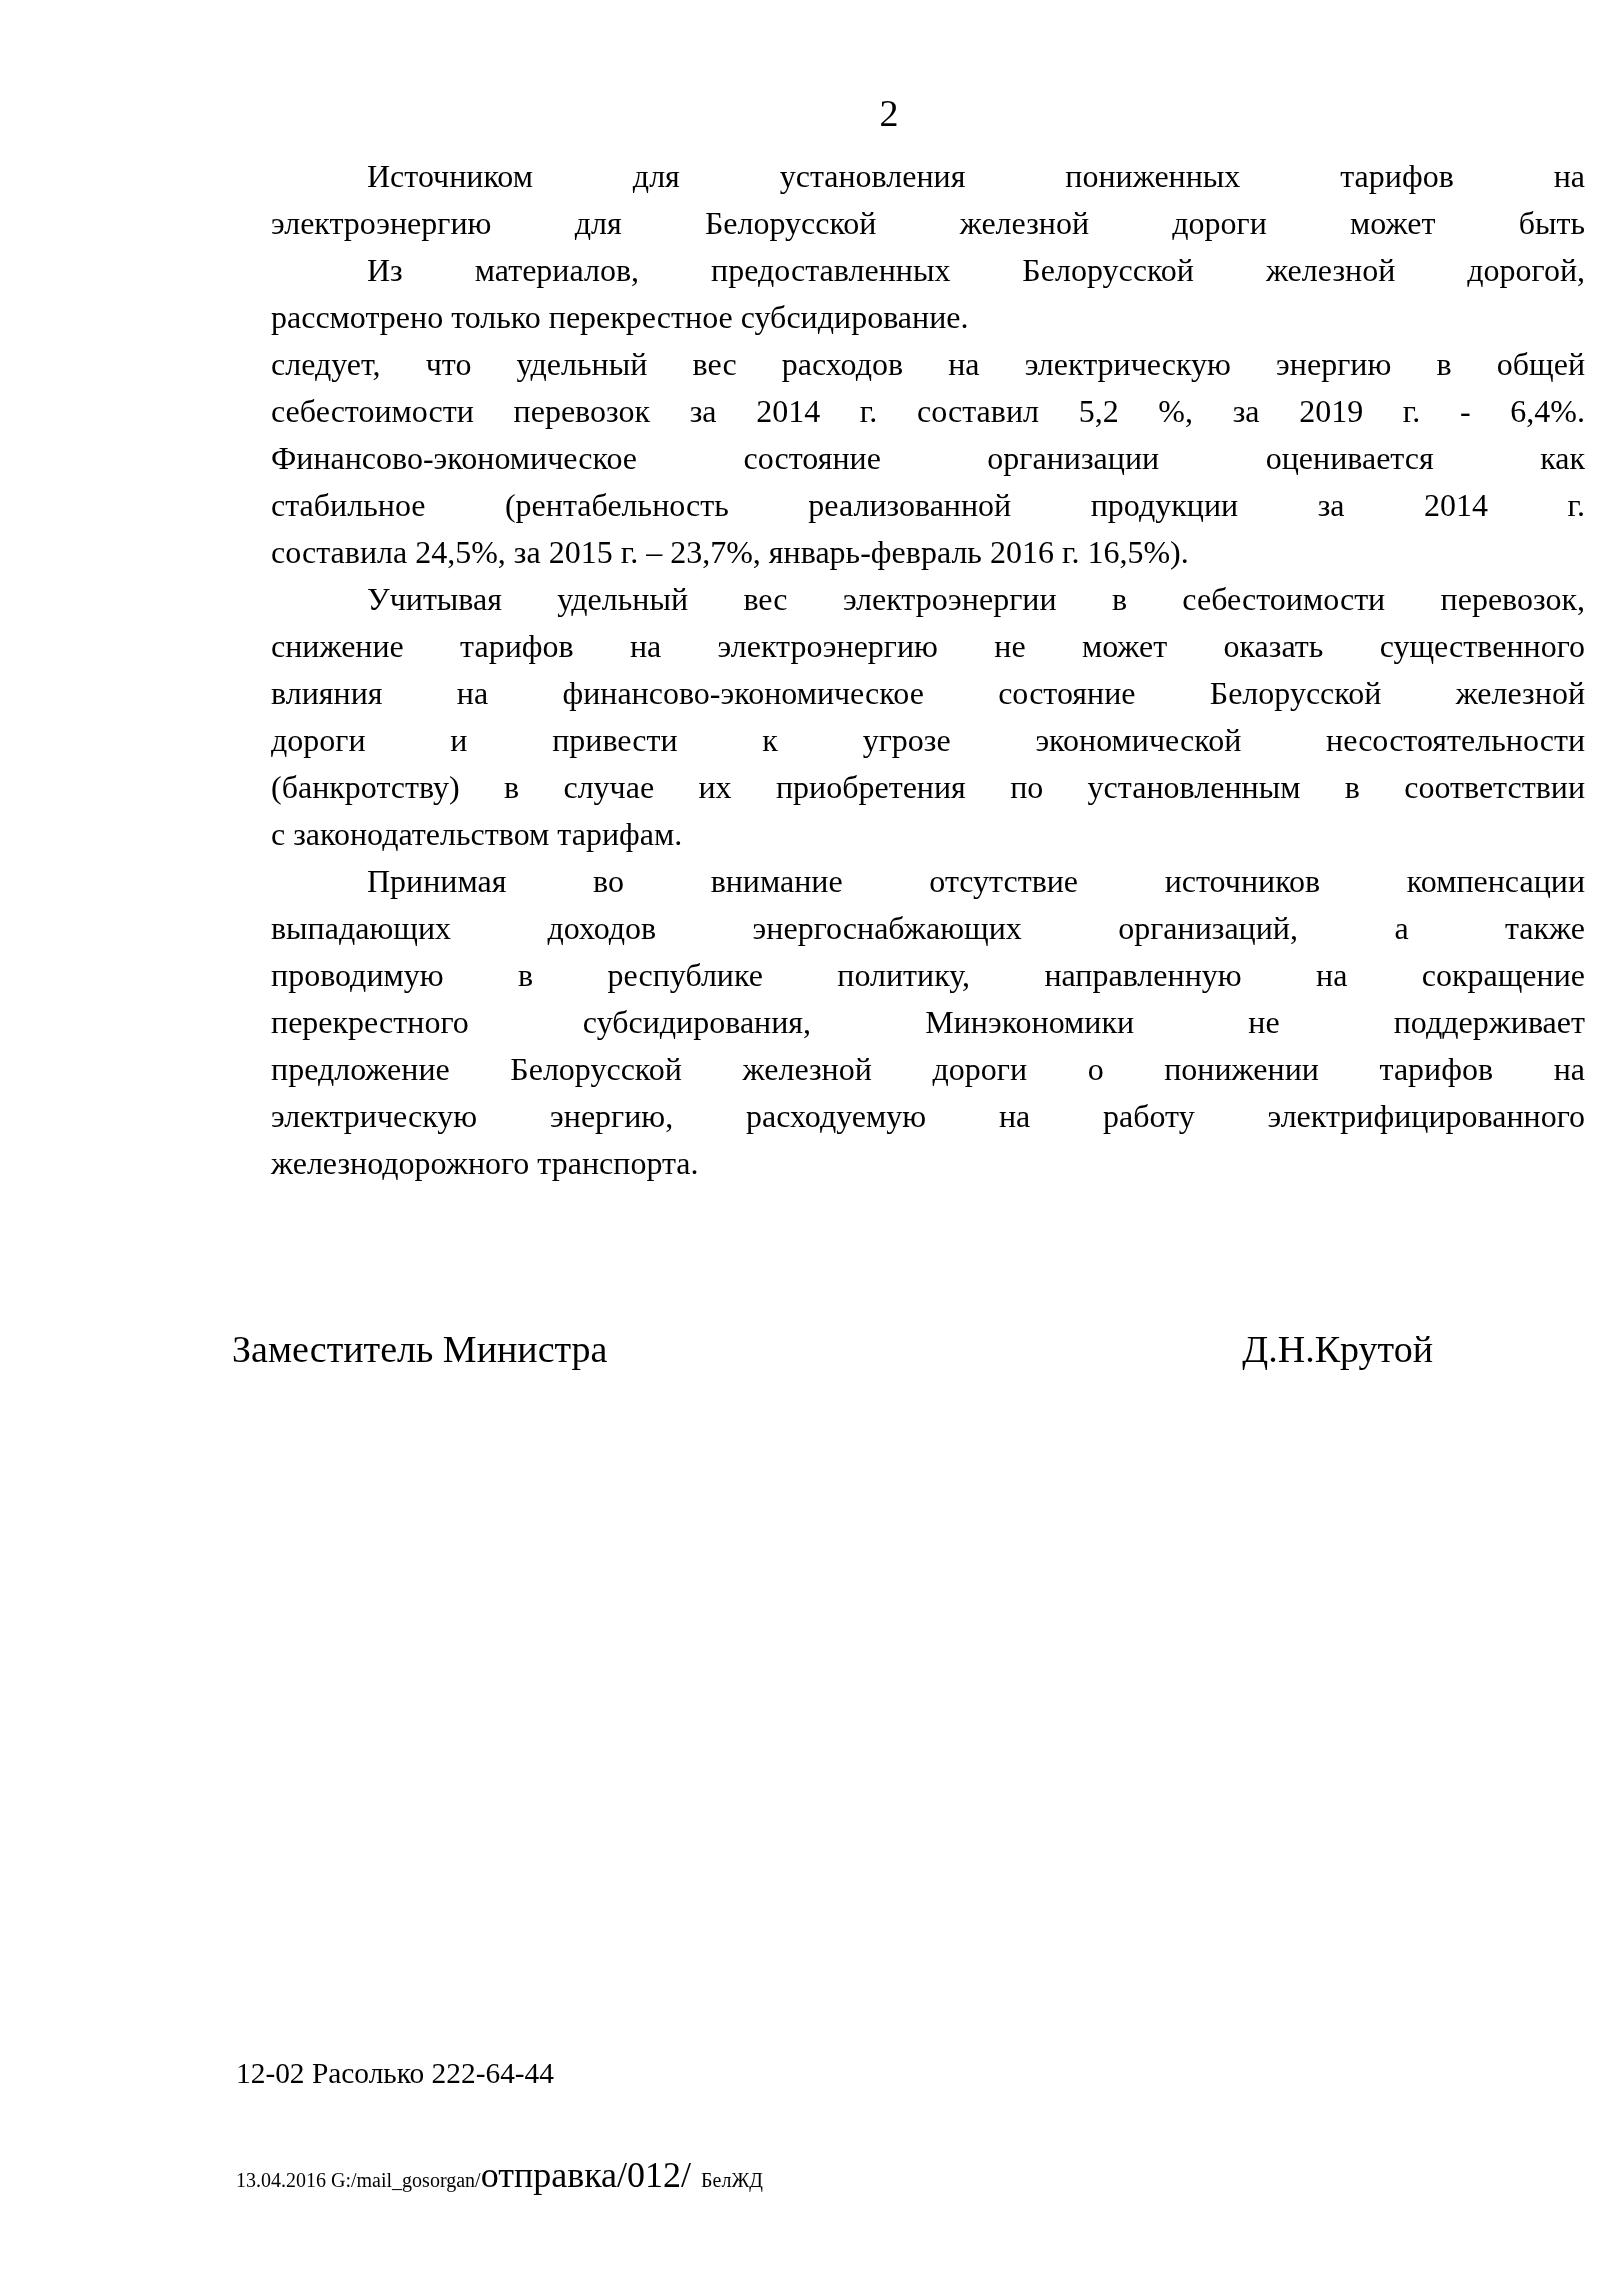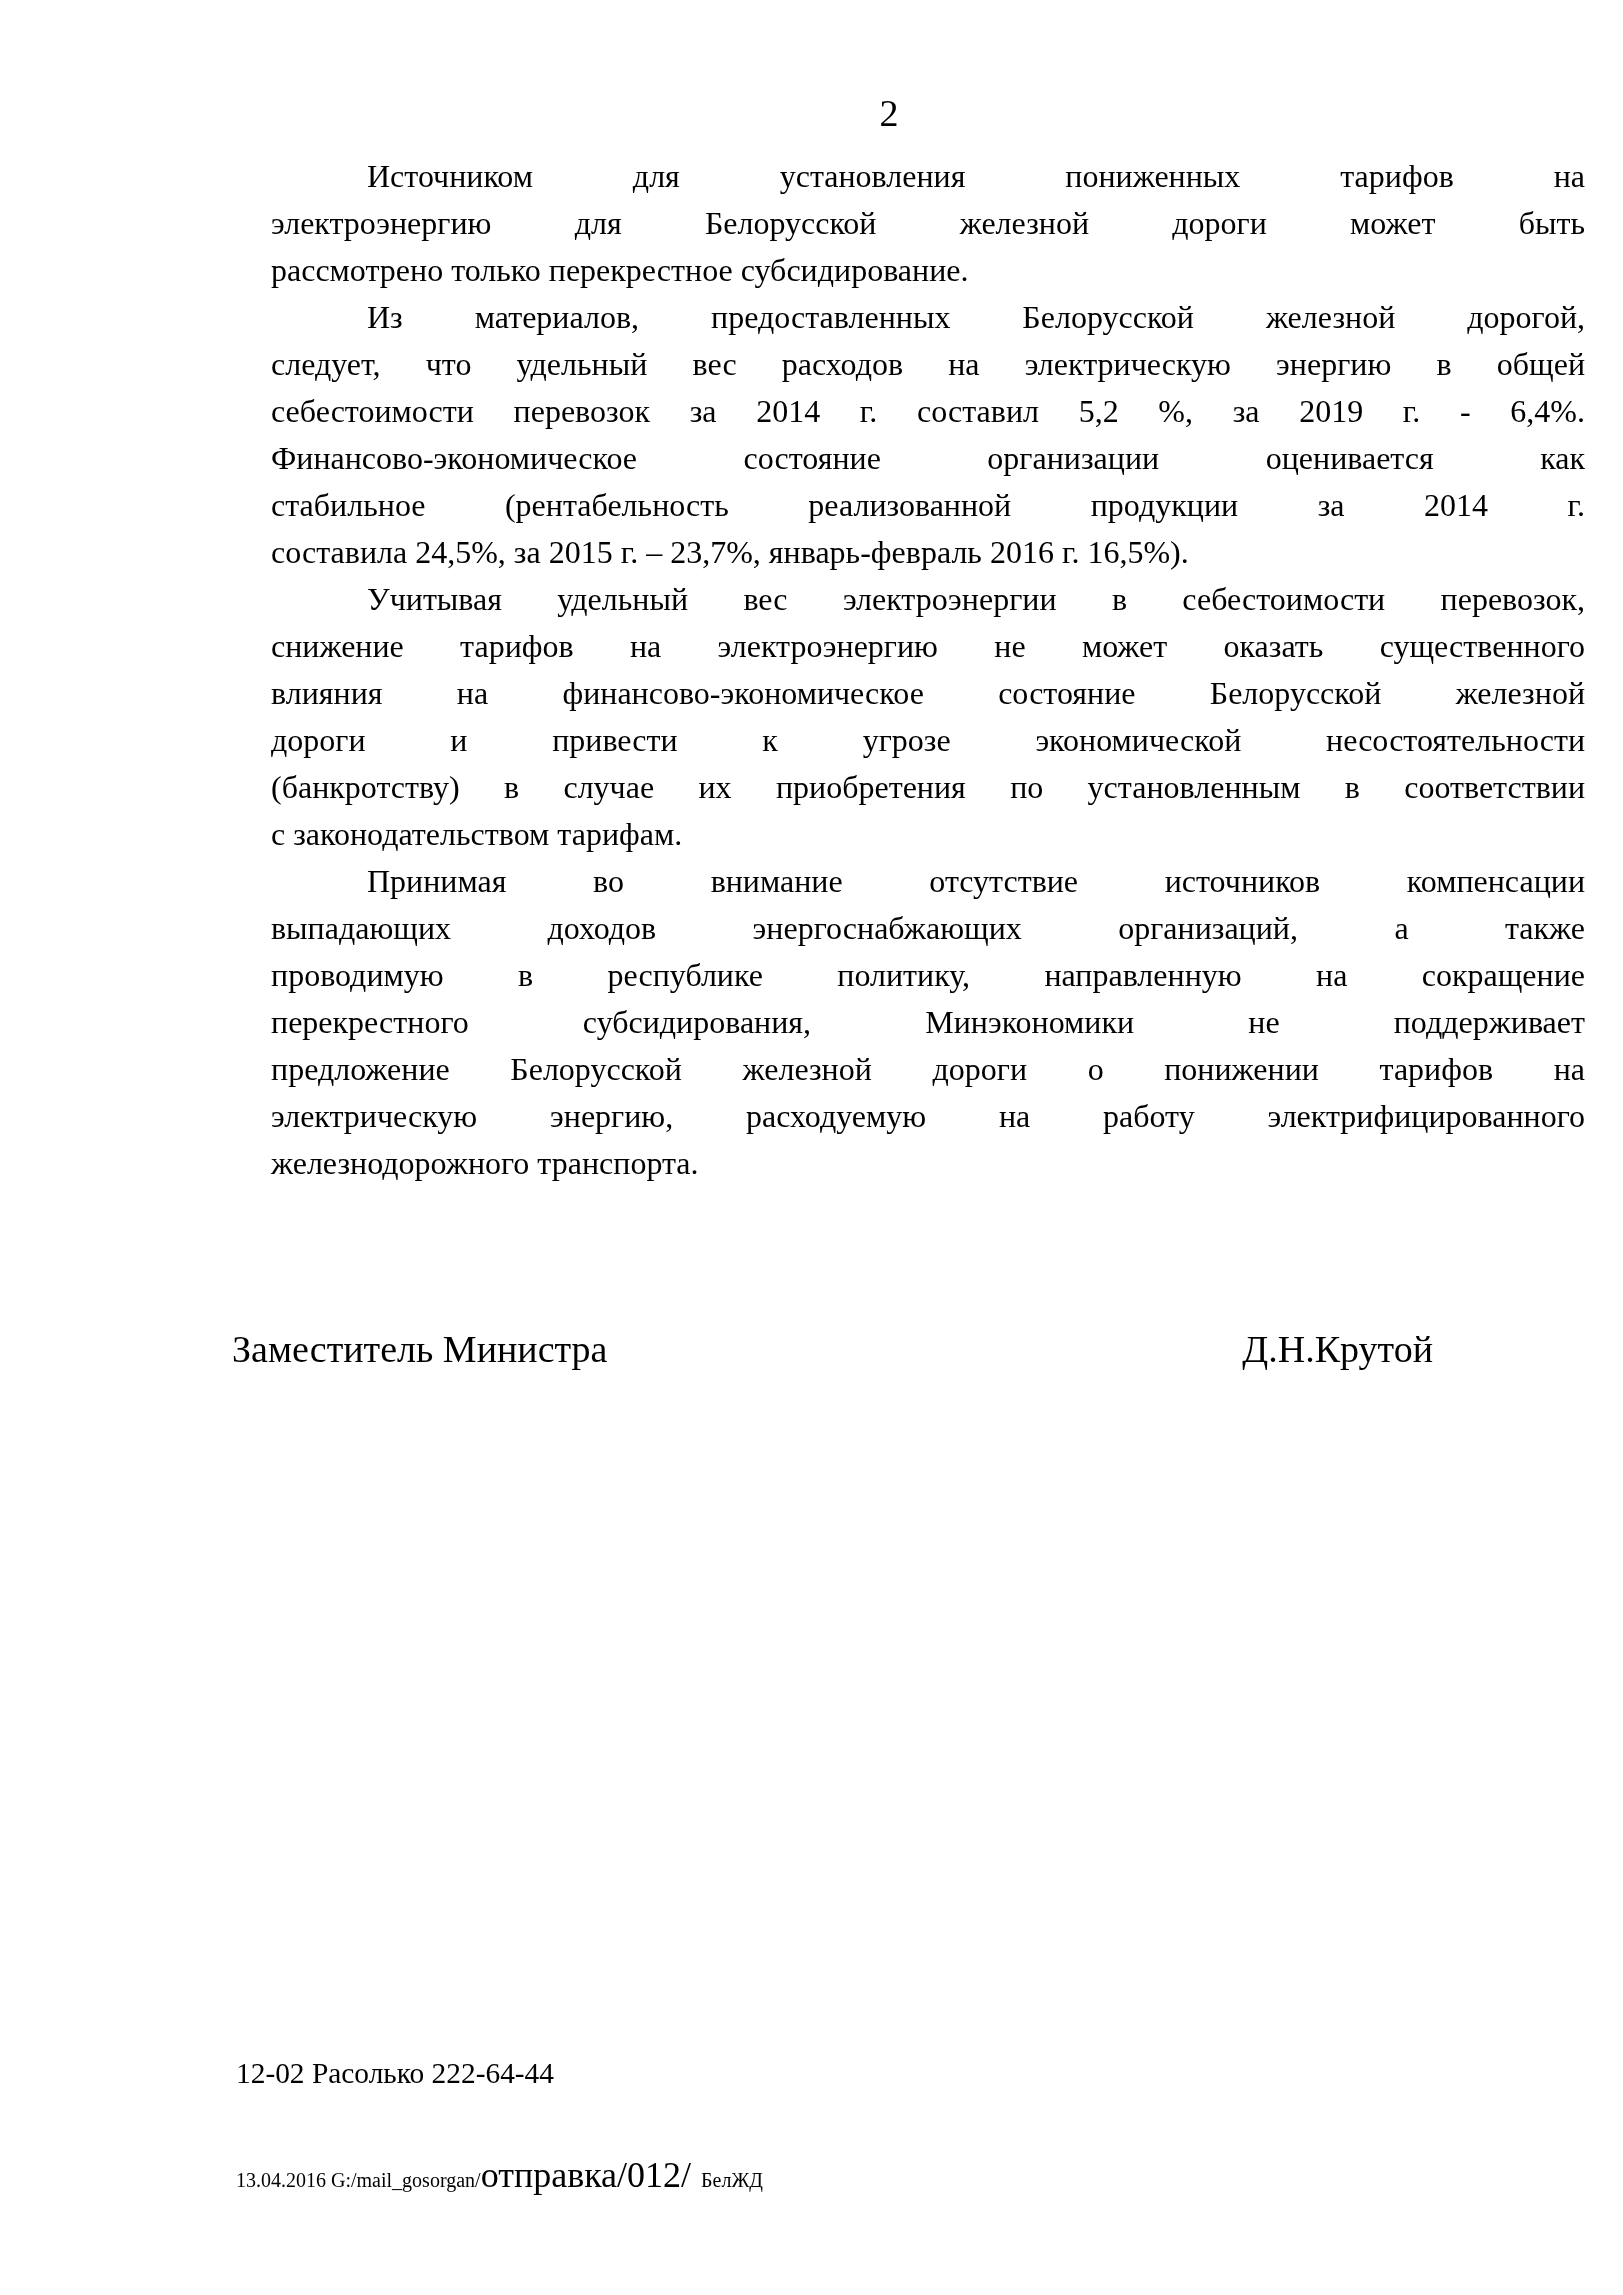--- a/index.html
+++ b/index.html
@@ -63,22 +63,22 @@
 </style>
 </head>
 <body>
 
 <div class="page">
   <div class="pageno">2</div>
 
   <div class="letter-body">
       <div class="line first">Источником для установления пониженных тарифов на</div>
       <div class="line">электроэнергию для Белорусской железной дороги может быть</div>
+      <div class="line first">Из материалов, предоставленных Белорусской железной дорогой,</div>
       <div class="line end">рассмотрено только перекрестное субсидирование.</div>
-      <div class="line first">Из материалов, предоставленных Белорусской железной дорогой,</div>
       <div class="line">следует, что удельный вес расходов на электрическую энергию в общей</div>
       <div class="line">себестоимости перевозок за 2014 г. составил 5,2 %, за 2019 г. - 6,4%.</div>
       <div class="line">Финансово-экономическое состояние организации оценивается как</div>
       <div class="line">стабильное (рентабельность реализованной продукции за 2014 г.</div>
       <div class="line end">составила 24,5%, за 2015 г. – 23,7%, январь-февраль 2016 г. 16,5%).</div>
       <div class="line first">Учитывая удельный вес электроэнергии в себестоимости перевозок,</div>
       <div class="line">снижение тарифов на электроэнергию не может оказать существенного</div>
       <div class="line">влияния на финансово-экономическое состояние Белорусской железной</div>
       <div class="line">дороги и привести к угрозе экономической несостоятельности</div>
       <div class="line">(банкротству) в случае их приобретения по установленным в соответствии</div>

